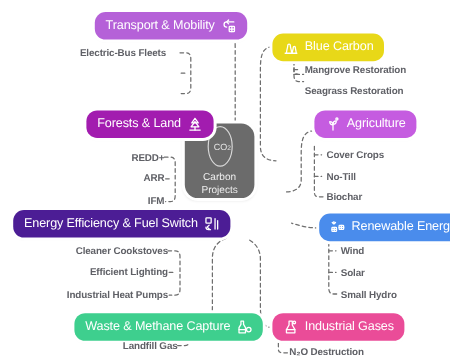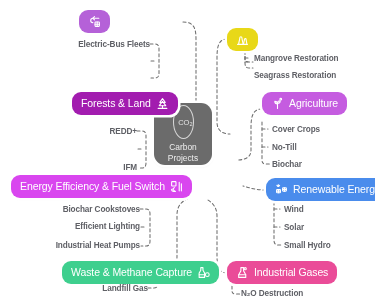--- a/index.html
+++ b/index.html
@@ -129,84 +129,87 @@
       <span>CO</span>
         <sub>2</sub>
     </div>
     <div class="ctitle">
       <div>Carbon</div>
       <div>Projects</div>
     </div>
   </div>
 
   <div class="node" style="left:79px; top:10px; background:#b561d8;">
+    <span class="node-label">Transport &amp; Mobility</span>
     <span class="ic">
       <svg width="13" height="13" viewBox="0 0 24 24" fill="none" stroke="#fff" stroke-width="2" stroke-linecap="round" stroke-linejoin="round">
         <path d="M20 6 H9 a4 4 0 0 0 0 8"></path>
           <polyline points="12,3 9,6 12,9"></polyline>
         <rect x="13" y="13" width="8" height="8" rx="1"></rect>
           <path d="M13 17h8M17 13v8"></path>
       </svg>
     </span>
   </div>
-  <div class="leaf r" style="left:55px; top:41px; width:95px;">Electric-Bus Fleets</div>
+  <div class="leaf r" style="left:55px; top:41px; width:95px;text-align:center;">Electric-Bus Fleets</div>
 
   <div class="node" style="left:227px; top:28px; background:#e8d818;">
     <span class="ic">
       <svg width="13" height="13" viewBox="0 0 24 24" fill="none" stroke="#fff" stroke-width="2" stroke-linecap="round" stroke-linejoin="round">
         <path d="M5 21c0-5 2-8 2-12a2 2 0 1 1 4 0c0 4 2 7 2 12"></path>
         <path d="M14 21c0-4 1.5-6 1.5-9a1.6 1.6 0 1 1 3.2 0c0 3 1.3 5 1.3 9"></path>
         <path d="M3 21h18"></path>
       </svg>
     </span>
+    <span class="node-label">Blue Carbon</span>
   </div>
   <div class="leaf" style="left:254px; top:55px;">Mangrove Restoration</div>
   <div class="leaf" style="left:254px; top:72px;">Seagrass Restoration</div>
 
   <div class="node" style="left:72px; top:92px; background:#a21caf;">
     <span class="node-label">Forests &amp; Land</span>
     <span class="ic">
       <svg width="13" height="13" viewBox="0 0 24 24" fill="none" stroke="#fff" stroke-width="2" stroke-linecap="round" stroke-linejoin="round">
         <path d="M12 3 L7 10h10z"></path>
           <path d="M12 8 L6 16h12z"></path>
           <path d="M12 16v5"></path>
           <path d="M4 21h16"></path>
       </svg>
     </span>
   </div>
   <div class="leaf r" style="left:45px; top:128px; width:92px;">REDD+</div>
+  <div class="leaf r" style="left:45px; top:145px; width:92px;">ARR</div>
   <div class="leaf r" style="left:45px; top:164px; width:92px;">IFM</div>
 
   <div class="node" style="left:262px; top:92px; background:#c55ce0;">
     <span class="ic">
       <svg width="13" height="13" viewBox="0 0 24 24" fill="none" stroke="#fff" stroke-width="2" stroke-linecap="round" stroke-linejoin="round">
         <path d="M12 21v-8"></path>
           <path d="M12 13c0-3-2-5-5-5 0 3 2 5 5 5z"></path>
         <path d="M12 12c0-3 2-5 5-5 0 3-2 5-5 5z"></path>
           <circle cx="18" cy="4" r="1.6"></circle>
       </svg>
     </span>
     <span class="node-label">Agriculture</span>
   </div>
   <div class="leaf" style="left:272px; top:126px;">Cover Crops</div>
   <div class="leaf" style="left:272px; top:144px;">No-Till</div>
   <div class="leaf" style="left:272px; top:161px;">Biochar</div>
 
-  <div class="node" style="left:11px; top:175px; background:#d946ef;justify-content:flex-end;">
+  <div class="node" style="left:11px; top:175px; background:#4c1d95;justify-content:flex-end;">
     <span class="node-label">Energy Efficiency &amp; Fuel Switch</span>
     <span class="ic">
       <svg width="13" height="13" viewBox="0 0 24 24" fill="none" stroke="#fff" stroke-width="2" stroke-linecap="round" stroke-linejoin="round">
         <rect x="3" y="3" width="8" height="8" rx="1"></rect>
           <path d="M3 17a4 4 0 0 0 4 4h3"></path>
         <polyline points="8,14 5,17 8,20"></polyline>
           <path d="M17 4v16M21 7v13"></path>
       </svg>
     </span>
   </div>
-  <div class="leaf r" style="left:20px; top:206px; width:120px;">Biochar Cookstoves</div>
+  <div class="leaf r" style="left:20px; top:206px; width:120px;">Cleaner Cookstoves</div>
   <div class="leaf r" style="left:20px; top:223px; width:120px;">Efficient Lighting</div>
   <div class="leaf r" style="left:20px; top:242px; width:120px;">Industrial Heat Pumps</div>
 
   <div class="node" style="left:266px; top:178px; background:#4a8cec;">
     <span class="ic">
       <svg width="13" height="13" viewBox="0 0 24 24" fill="none" stroke="#fff" stroke-width="2" stroke-linecap="round" stroke-linejoin="round">
         <path d="M6 3v3M3.5 4.5l2 2M8.5 4.5l-2 2"></path>
         <rect x="3" y="12" width="7" height="6" rx="1"></rect>
           <path d="M3 15h7M6.5 12v6"></path>
         <rect x="14" y="9" width="7" height="6" rx="1"></rect>

